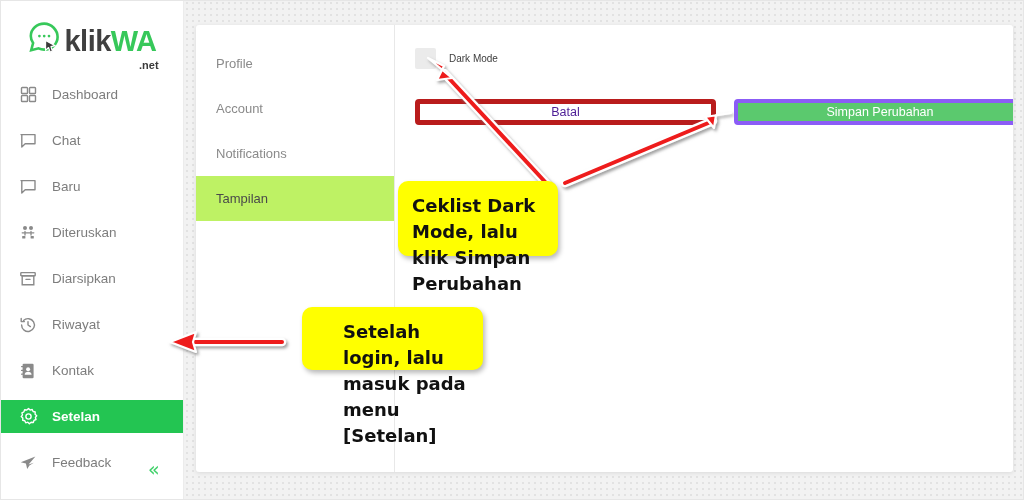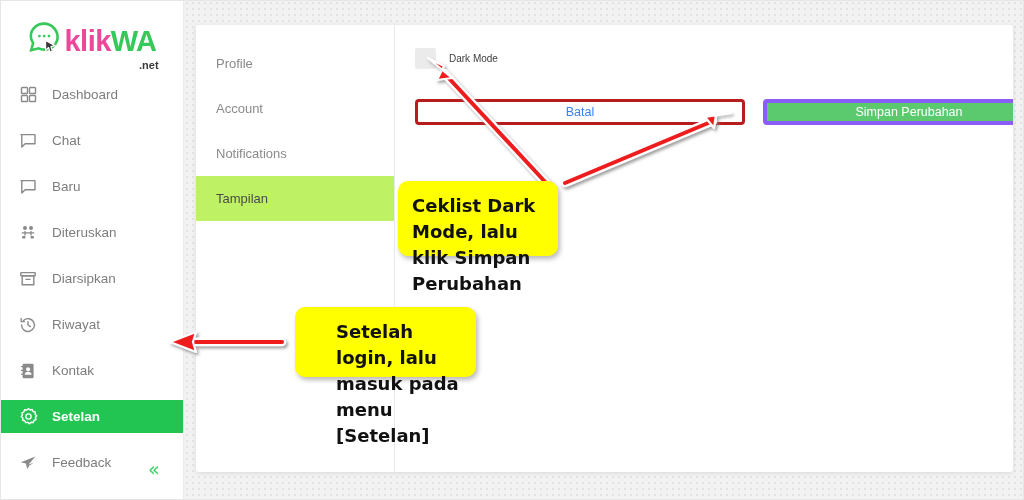--- a/index.html
+++ b/index.html
@@ -44,21 +44,21 @@
     position: relative;
   }
   .logo-mark { width: 36px; height: 36px; margin-right: 2px; }
   .logo-text {
     font-size: 29px;
     font-weight: bold;
     letter-spacing: -0.5px;
     line-height: 1;
     position: relative;
   }
-  .logo-klik { color: #ec4899; }
+  .logo-klik { color: #404040; }
   .logo-wa { color: #37c85a; }
   .logo-net {
     position: absolute;
     right: -2px;
     bottom: -15px;
     font-size: 11px;
     font-weight: bold;
     color: #3a3a3a;
     letter-spacing: 0;
   }
@@ -174,24 +174,24 @@
     height: 26px;
     border-radius: 4px;
     font-size: 12.5px;
     display: flex;
     align-items: center;
     justify-content: center;
     cursor: pointer;
     box-sizing: border-box;
   }
   .btn-cancel {
-    width: 330px;
+    width: 301px;
     background: #ffffff;
-    border: 3px solid #b91c1c;
-    color: #3b82f6;
+    border: 5px solid #b91c1c;
+    color: #4c1d95;
   }
   .btn-save {
     width: 292px;
     background: #5bc96e;
     border: 4px solid #8b5cf6;
     color: #ffffff;
   }
 
   
   .annot-layer {
@@ -206,21 +206,21 @@
     box-shadow: 2px 3px 5px rgba(0,0,0,0.28);
     color: #111111;
     font-weight: bold;
     font-size: 18px;
     line-height: 1.45;
     padding: 12px 14px;
     box-sizing: border-box;
     font-family: "DejaVu Sans", sans-serif;
   }
   #callout-dark { left: 398px; top: 181px; width: 160px; height: 75px; }
-  #callout-setelan { left: 295px; top: 307px; width: 181px; height: 70px; padding-left: 41px; }
+  #callout-setelan { left: 302px; top: 307px; width: 181px; height: 63px; padding-left: 41px; }
 
   .outer-frame {
     position: absolute;
     inset: 0;
     border: 1px solid #e6e6e6;
     box-sizing: border-box;
     pointer-events: none;
   }
 </style>
 </head>

